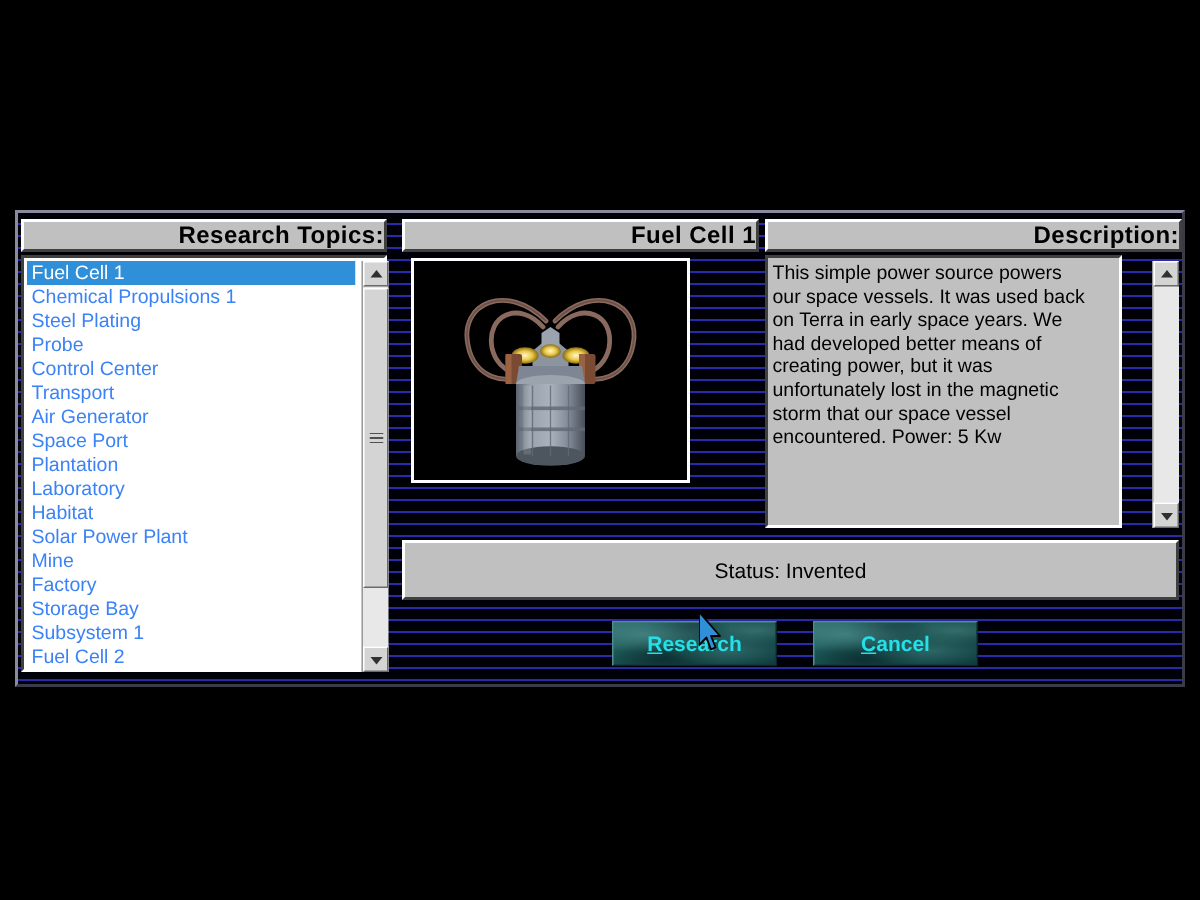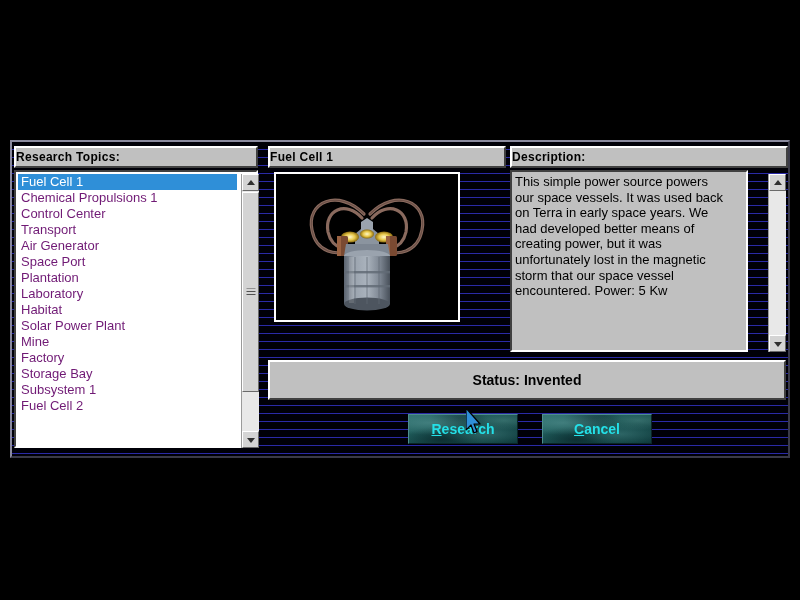--- a/index.html
+++ b/index.html
@@ -58,22 +58,22 @@
     border-right: 2px solid #ffffff;
     border-bottom: 2px solid #ffffff;
     box-sizing: border-box;
   }
 
   
   .panel-header {
     position: absolute;
     height: 22px;
     line-height: 19px;
-    text-align: left;
-    font-size: 12px;
+    text-align: right;
+    font-size: 16px;
     font-weight: bold;
     color: #000000;
     letter-spacing: 0.3px;
   }
 
   #hdr-topics   { left: 2px;   top: 4px;  width: 244px; }
   #hdr-name     { left: 256px; top: 4px;  width: 238px; }
   #hdr-desc     { left: 498px; top: 4px;  width: 278px; }
 
   
@@ -92,21 +92,21 @@
     right: 19px;
     bottom: 2px;
     overflow: hidden;
     background: #ffffff;
   }
   .topic-item {
     height: 16px;
     line-height: 15px;
     padding-left: 3px;
     font-size: 13px;
-    color: #701a75;
+    color: #3b82f6;
     white-space: nowrap;
     overflow: hidden;
   }
   .topic-item.selected {
     background: #2f8fd8;
     color: #ffffff;
   }
 
   
   .scrollbar {
@@ -215,21 +215,21 @@
   #status-bar {
     position: absolute;
     left: 256px;
     top: 218px;
     width: 518px;
     height: 40px;
     display: flex;
     align-items: center;
     justify-content: center;
     font-size: 14px;
-    font-weight: bold;
+    font-weight: normal;
     color: #000000;
     text-align: center;
   }
 
   
   .action-btn {
     position: absolute;
     top: 272px;
     width: 110px;
     height: 30px;
@@ -284,20 +284,22 @@
     </div>
 
     <div class="panel-header bevel-out" id="hdr-desc">
       <span>Description:</span>
     </div>
 
     <div id="topics-box" class="bevel-in">
       <div id="topics-list">
           <div class="topic-item selected">Fuel Cell 1</div>
           <div class="topic-item">Chemical Propulsions 1</div>
+          <div class="topic-item">Steel Plating</div>
+          <div class="topic-item">Probe</div>
           <div class="topic-item">Control Center</div>
           <div class="topic-item">Transport</div>
           <div class="topic-item">Air Generator</div>
           <div class="topic-item">Space Port</div>
           <div class="topic-item">Plantation</div>
           <div class="topic-item">Laboratory</div>
           <div class="topic-item">Habitat</div>
           <div class="topic-item">Solar Power Plant</div>
           <div class="topic-item">Mine</div>
           <div class="topic-item">Factory</div>

